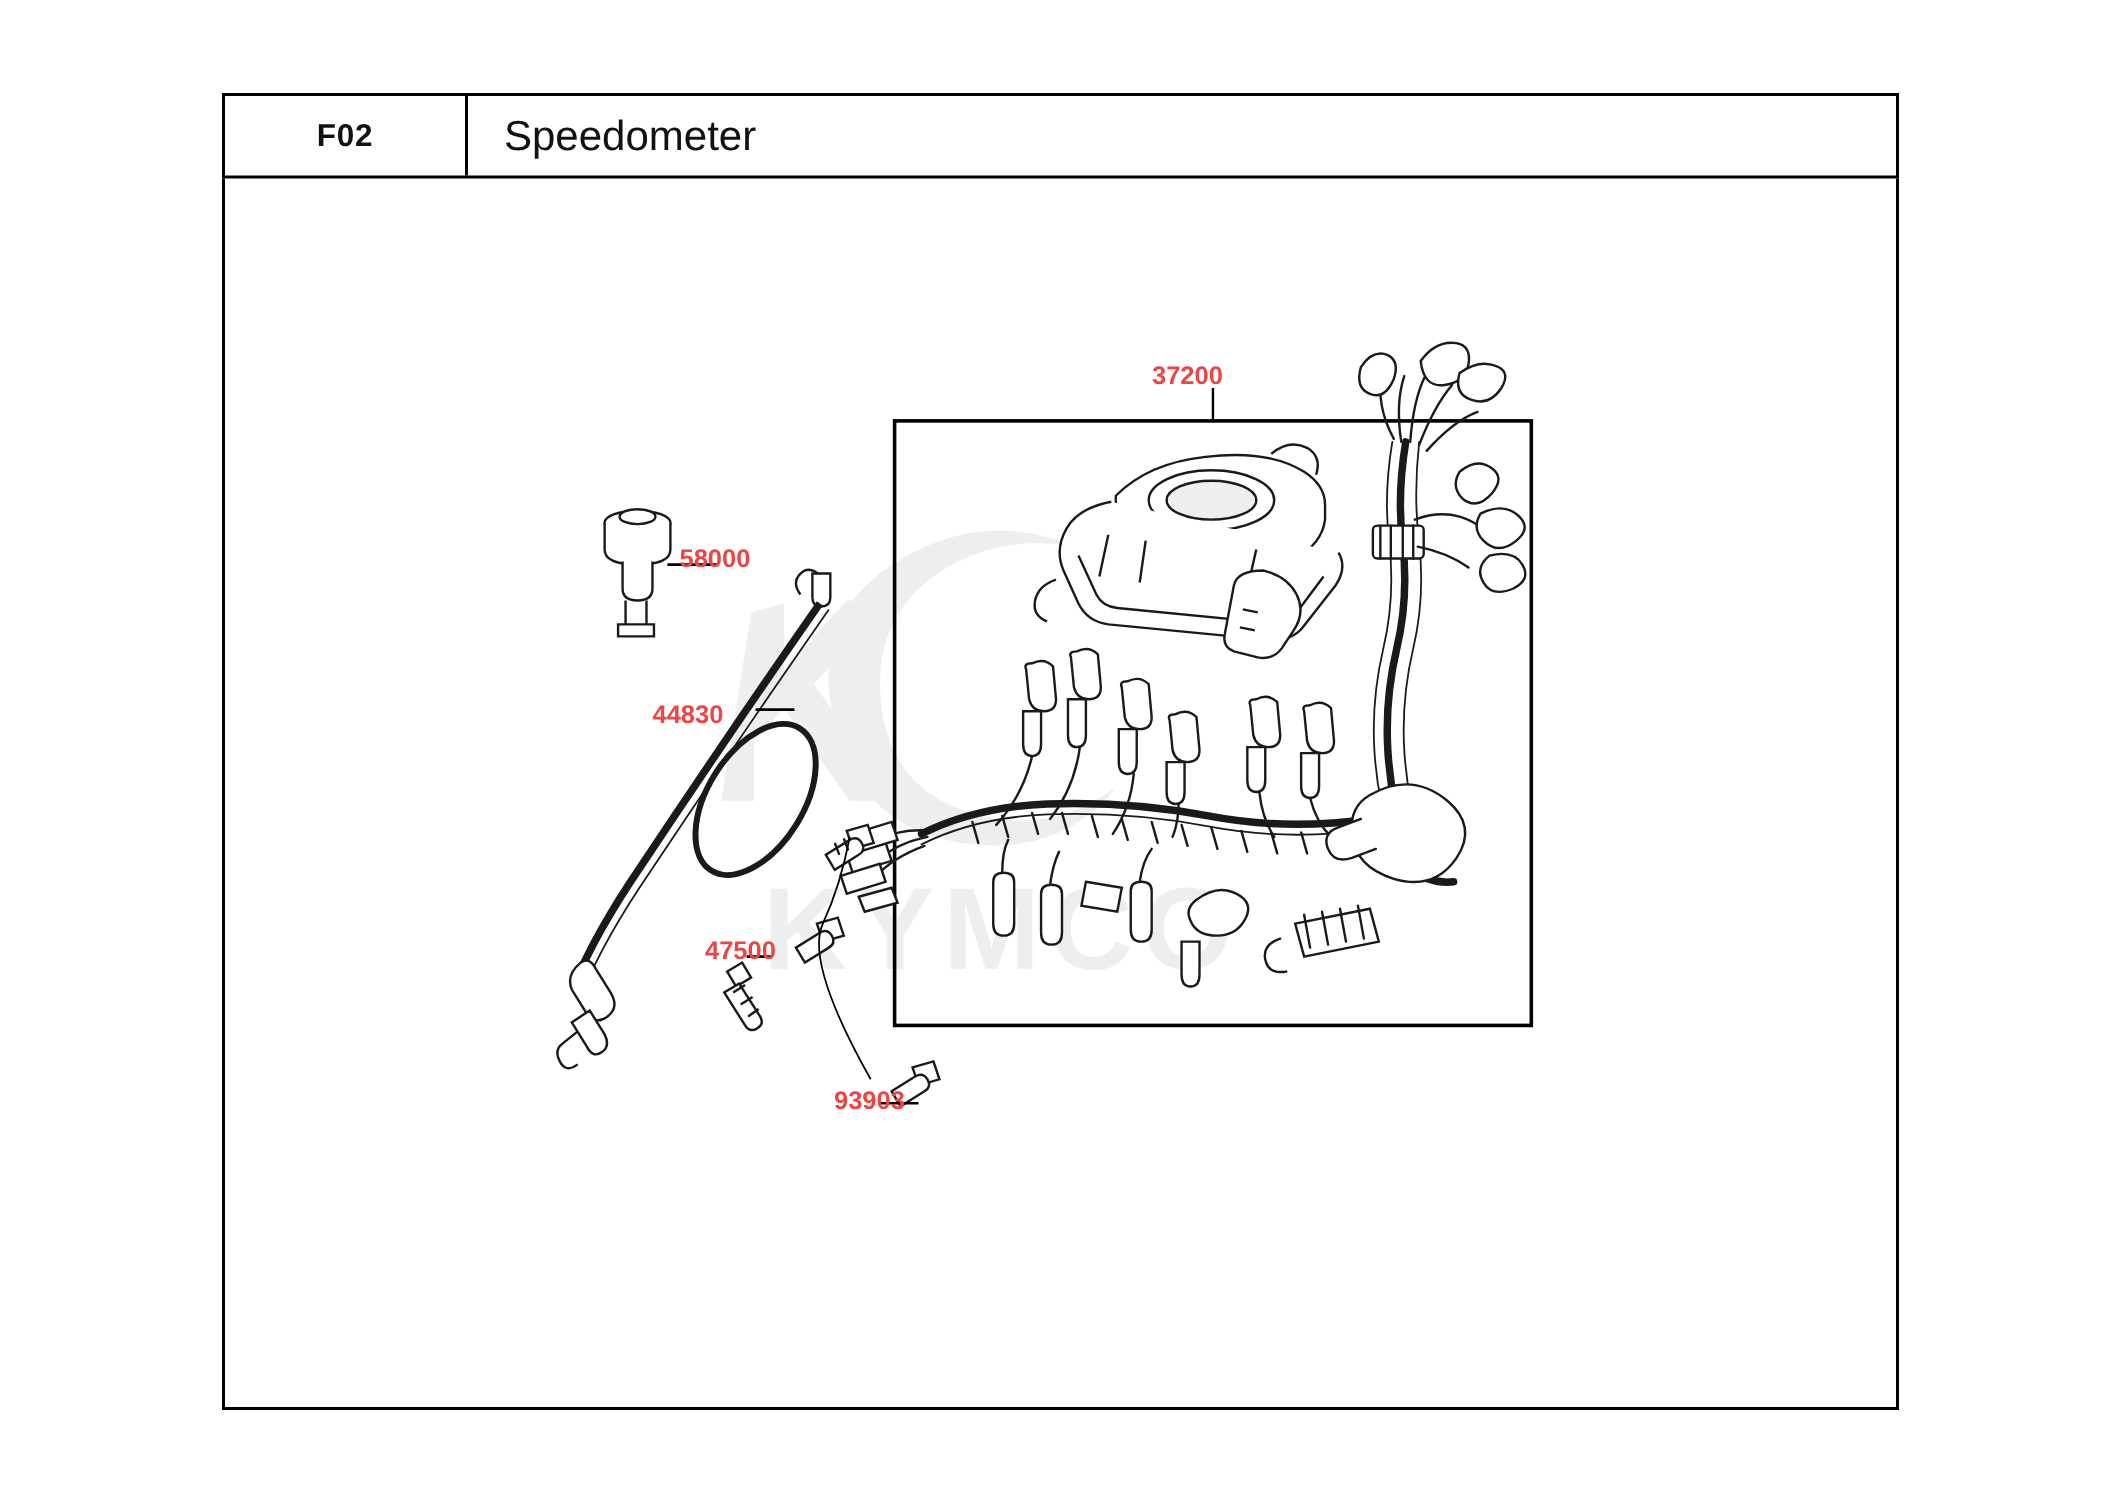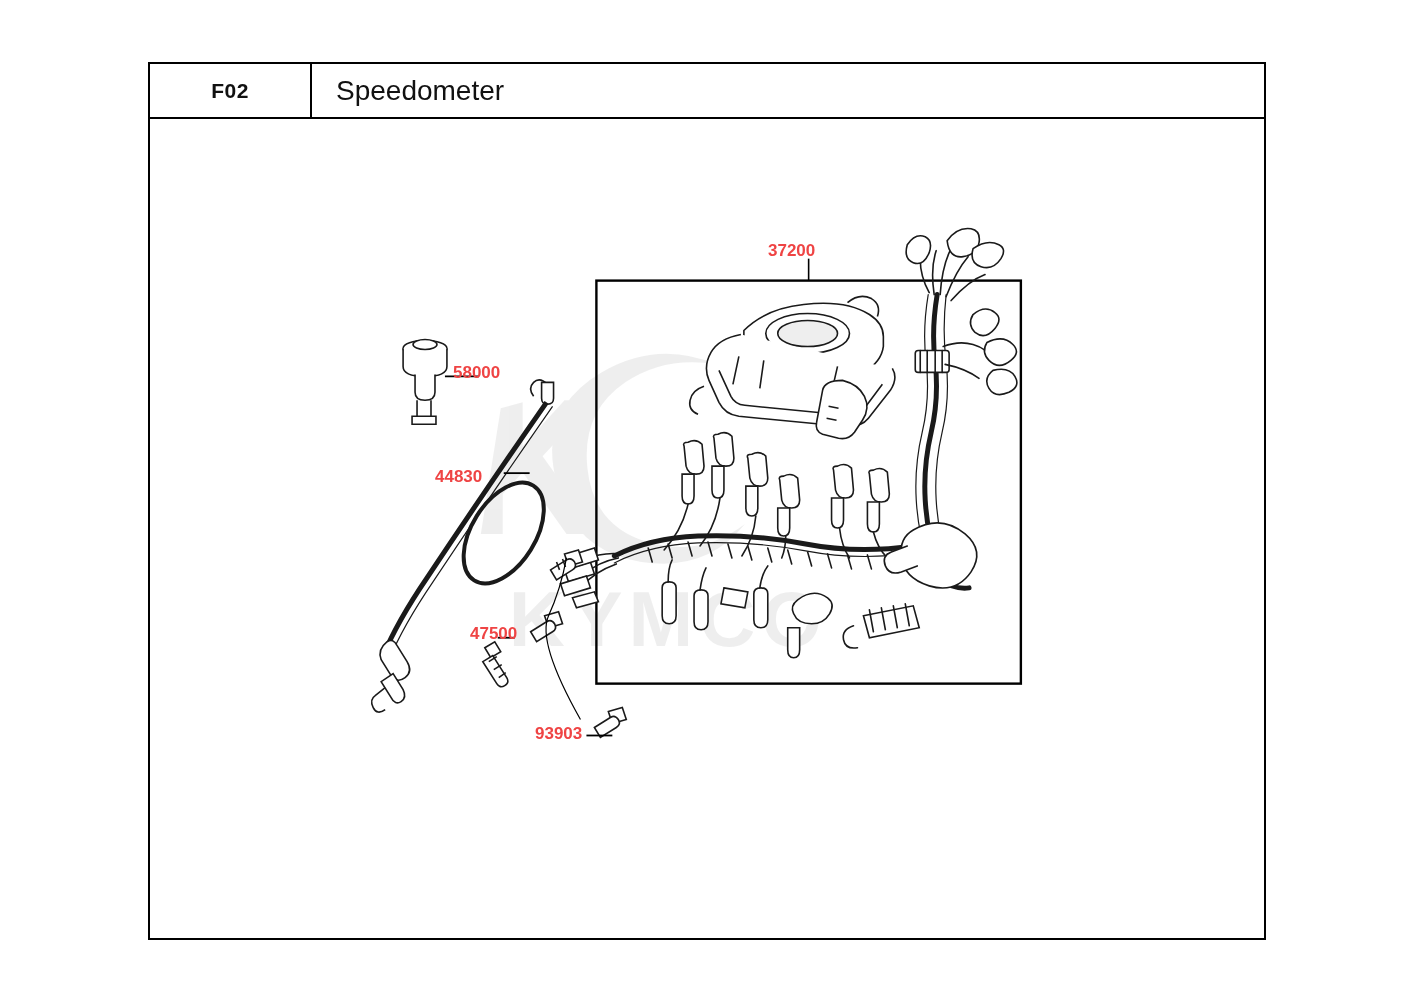--- a/index.html
+++ b/index.html
@@ -85,21 +85,21 @@
     position: absolute;
     font-size: 17px;
     font-weight: bold;
     white-space: nowrap;
     color: #ef4444;
   }
   .lbl-37200 { left: 618px; top: 122px; }
   .lbl-38300 { left: 303px; top: 244px; }
   .lbl-44830 { left: 285px; top: 348px; }
   .lbl-93700 { left: 320px; top: 505px; }
-  .lbl-93903 { left: 385px; top: 605px; }
+  .lbl-93903 { left: 406px; top: 605px; }
 </style>
 </head>
 <body>
 
 <div class="page">
 
   <div class="header">
     <div class="header-code">F02</div>
     <div class="header-title">Speedometer</div>
   </div>

